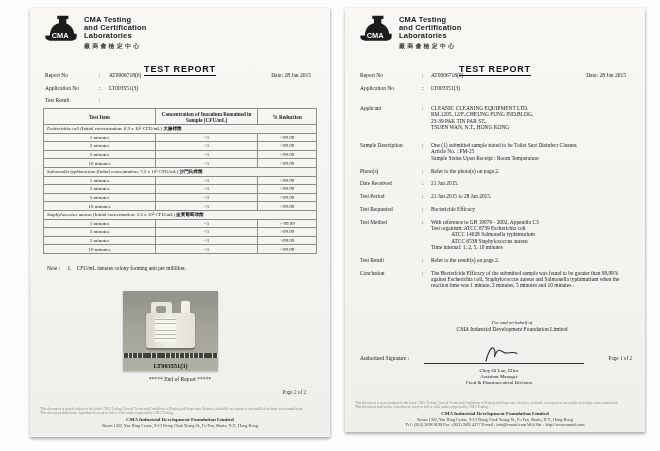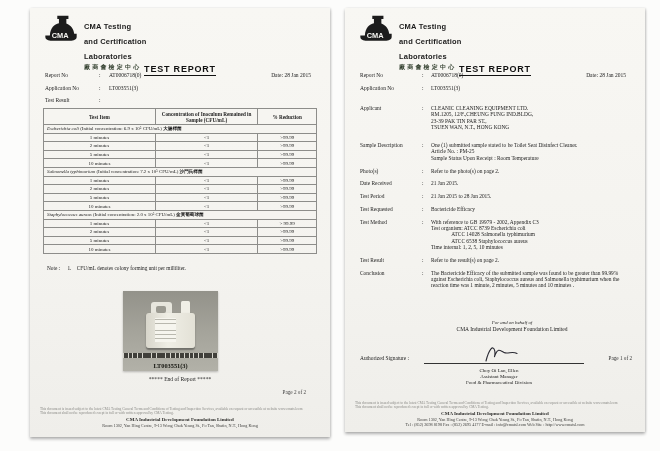--- a/index.html
+++ b/index.html
@@ -13,21 +13,21 @@
     background:linear-gradient(180deg,#f8f7f3 0%,#f4f3ef 60%,#efeeea 100%);
     box-shadow:0 2px 3px rgba(0,0,0,.30),1px 0 2px rgba(0,0,0,.10);
   }
   .page-left{left:30px;top:8px;height:429px;}
   .page-right{left:345px;top:8px;height:424px;}
 
   
   .letterhead{position:absolute;top:6px;left:14px;display:flex;gap:6px;}
   .logo svg{width:34px;height:33px;display:block;}
   .logo-text{padding-top:2px;}
-  .logo-text .ln{font:bold 7.5px "Liberation Sans",sans-serif;line-height:8px;color:#1b1b1b;letter-spacing:.2px;margin-top:7px;}
+  .logo-text .ln{font:bold 7.5px "Liberation Sans",sans-serif;line-height:8px;color:#1b1b1b;letter-spacing:.2px;}
   .logo-text .cn{font:bold 6px "Liberation Sans",sans-serif;color:#33402f;letter-spacing:2.2px;margin-top:1.5px;}
 
   .doc-title{position:absolute;top:50px;left:0;width:100%;text-align:center;}
   .doc-title span{font:bold 9px "Liberation Sans",sans-serif;letter-spacing:.8px;color:#111;
     border-bottom:1.2px solid #111;padding-bottom:.5px;}
 
   
   .meta{position:absolute;left:15px;right:15px;font-size:5.5px;line-height:6px;}
   .meta .mrow{display:flex;margin-bottom:6.5px;position:relative;}
   .meta .lbl{width:54px;}

